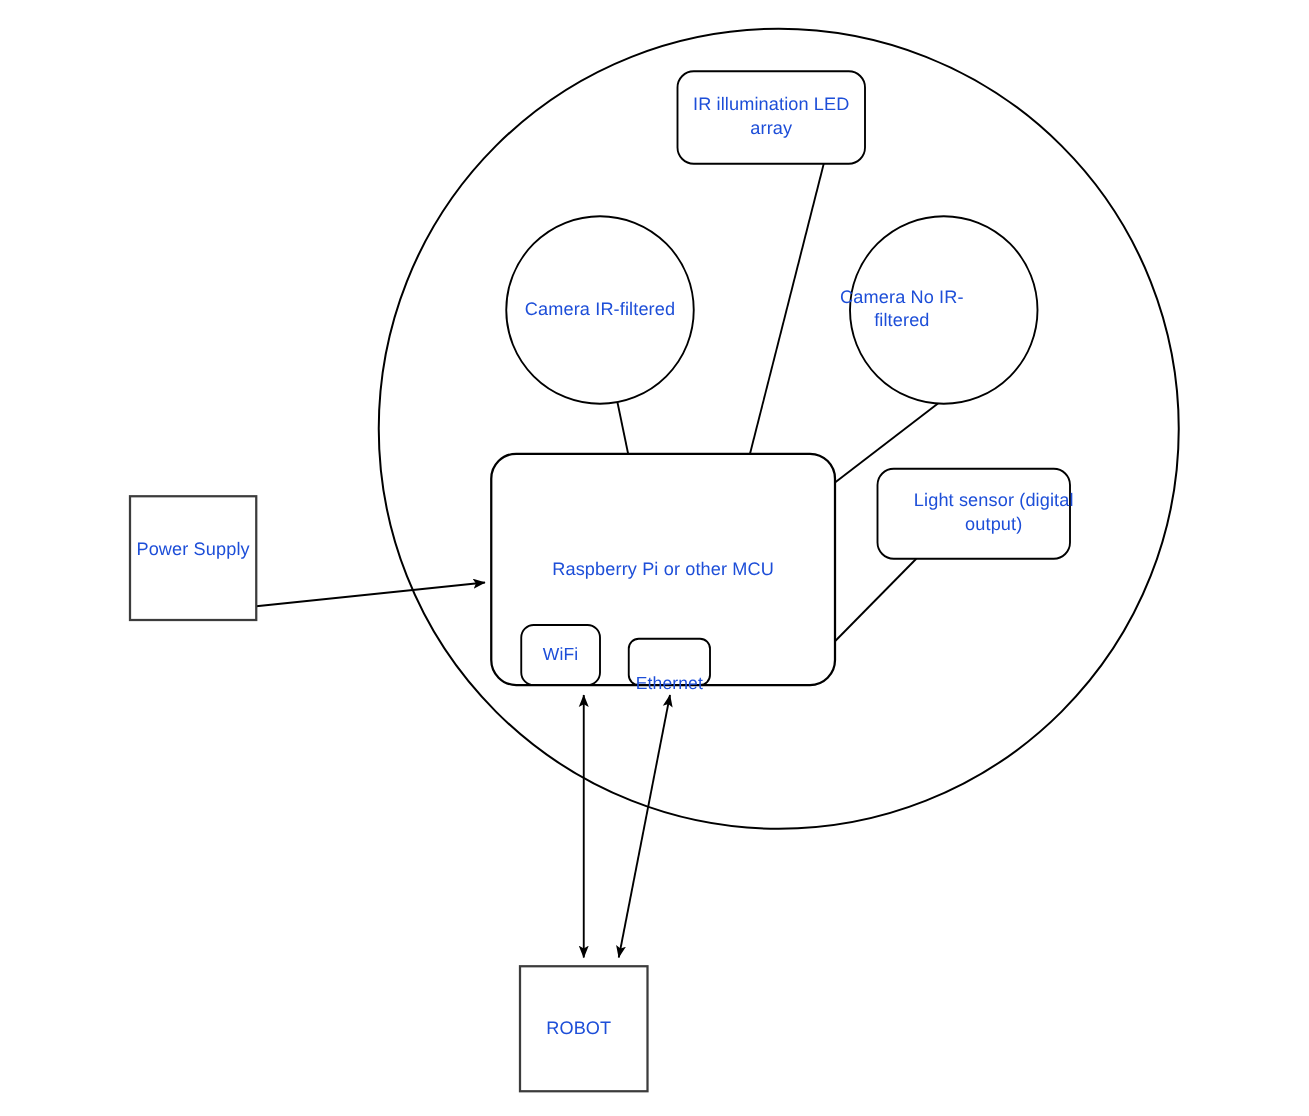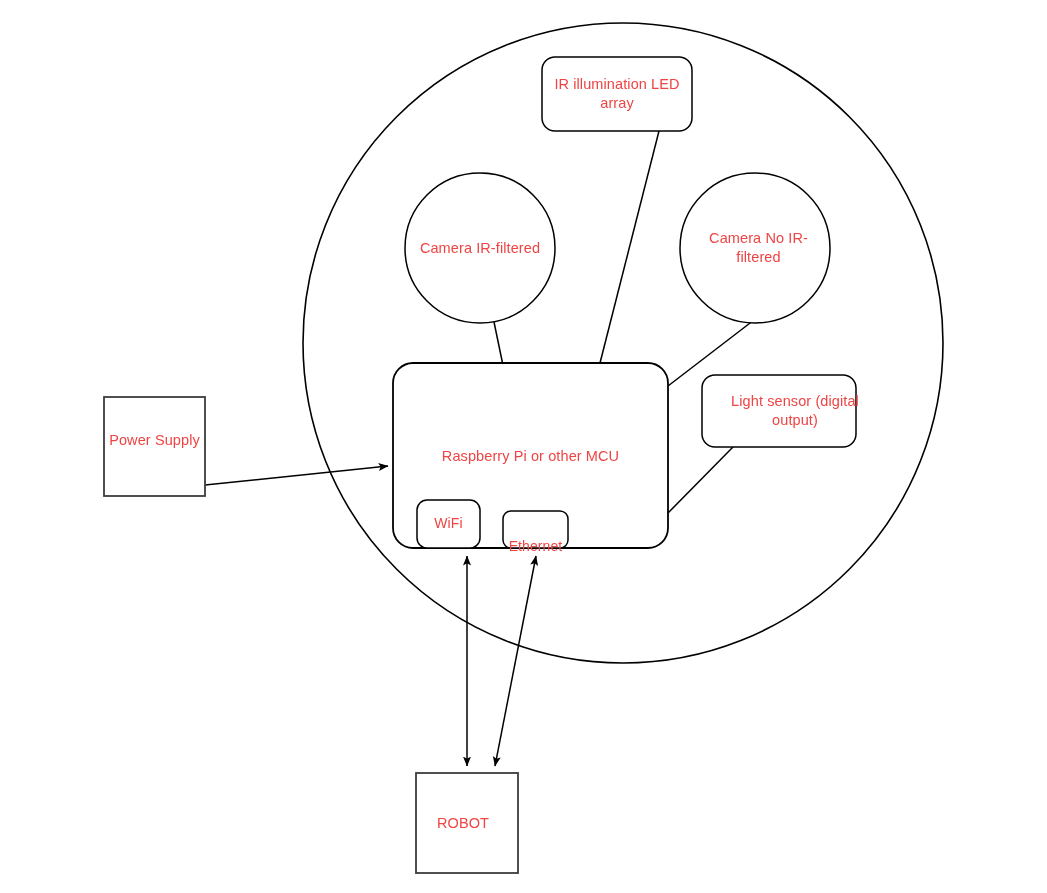--- a/index.html
+++ b/index.html
@@ -28,21 +28,21 @@
   }
   .node-label {
     position: absolute;
     display: flex;
     align-items: center;
     justify-content: center;
     text-align: center;
     font-family: "Liberation Sans", sans-serif;
     font-size: 14.5px;
     line-height: 1.28;
-    color: #ef4444;
+    color: #1d4ed8;
     white-space: pre-line;
     pointer-events: none;
     letter-spacing: 0.1px;
   }
   .node-label.small {
     font-size: 14px;
   }
 </style>
 </head>
 <body>
@@ -92,21 +92,21 @@
     <rect x="104" y="397" width="101" height="99" fill="#ffffff" stroke="#3c3c3c" stroke-width="1.8"></rect>
 
     <rect x="416" y="773" width="102" height="100" fill="#ffffff" stroke="#3c3c3c" stroke-width="1.8"></rect>
   </svg>
 
   <div class="node-label" style="left:542px; top:57px; width:150px; height:74px;">IR illumination LED
 array</div>
 
   <div class="node-label" style="left:405px; top:228px; width:150px; height:40px;">Camera IR-filtered</div>
 
-  <div class="node-label" style="left:680px; top:220px; width:157px; height:56px;">Camera No IR-
+  <div class="node-label" style="left:643px; top:220px; width:157px; height:56px;">Camera No IR-
 filtered</div>
 
   <div class="node-label" style="left:393px; top:446px; width:275px; height:20px;">Raspberry Pi or other MCU</div>
 
   <div class="node-label" style="left:702px; top:375px; width:186px; height:72px;">Light sensor (digital
 output)</div>
 
   <div class="node-label small" style="left:417px; top:500px; width:63px; height:48px;text-align:right;">WiFi</div>
 
   <div class="node-label small" style="left:500px; top:528px; width:71px; height:37px;">Ethernet</div>

